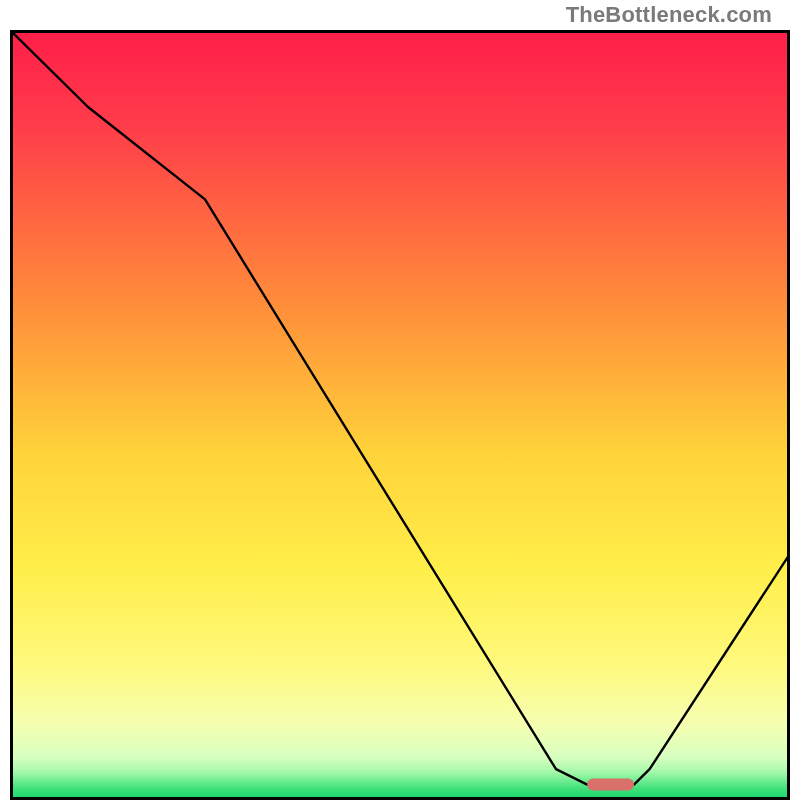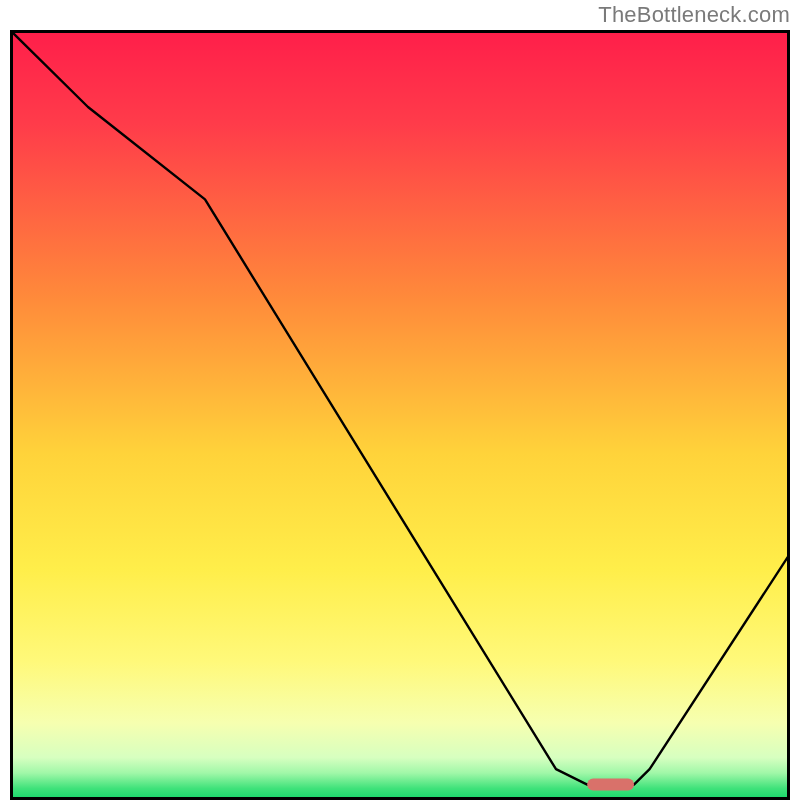--- a/index.html
+++ b/index.html
@@ -11,23 +11,23 @@
     font-family: Arial, Helvetica, sans-serif;
   }
   .wrap {
     position: relative;
     width: 800px;
     height: 800px;
   }
   .watermark {
     position: absolute;
     top: 2px;
-    right: 10px;
+    right: 28px;
     font-size: 22px;
-    font-weight: 400;
+    font-weight: 700;
     color: #7a7a7a;
     letter-spacing: 0.2px;
     user-select: none;
   }
   .plot {
     position: absolute;
     left: 10px;
     top: 30px;
     width: 780px;
     height: 770px;

